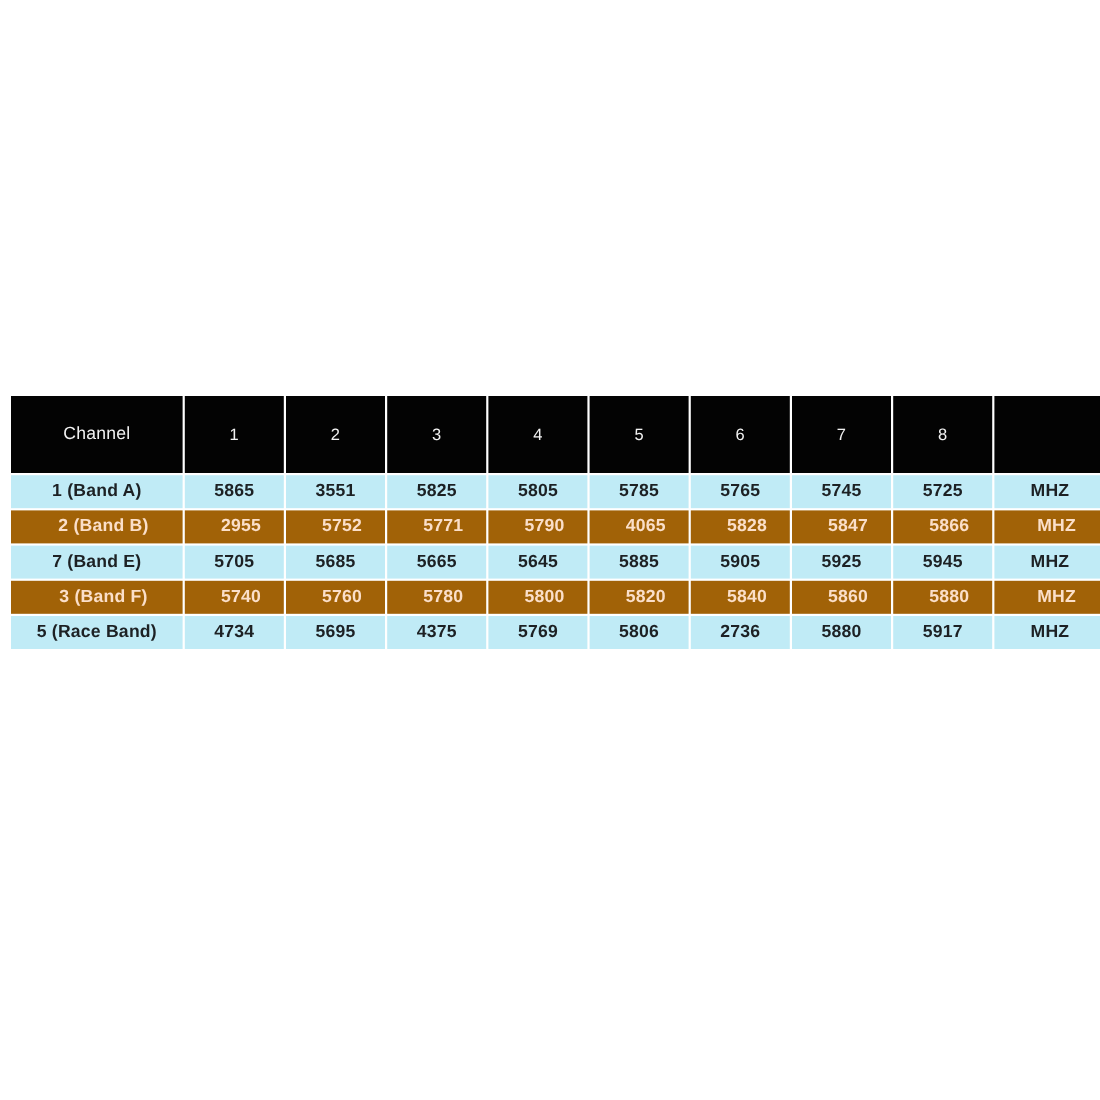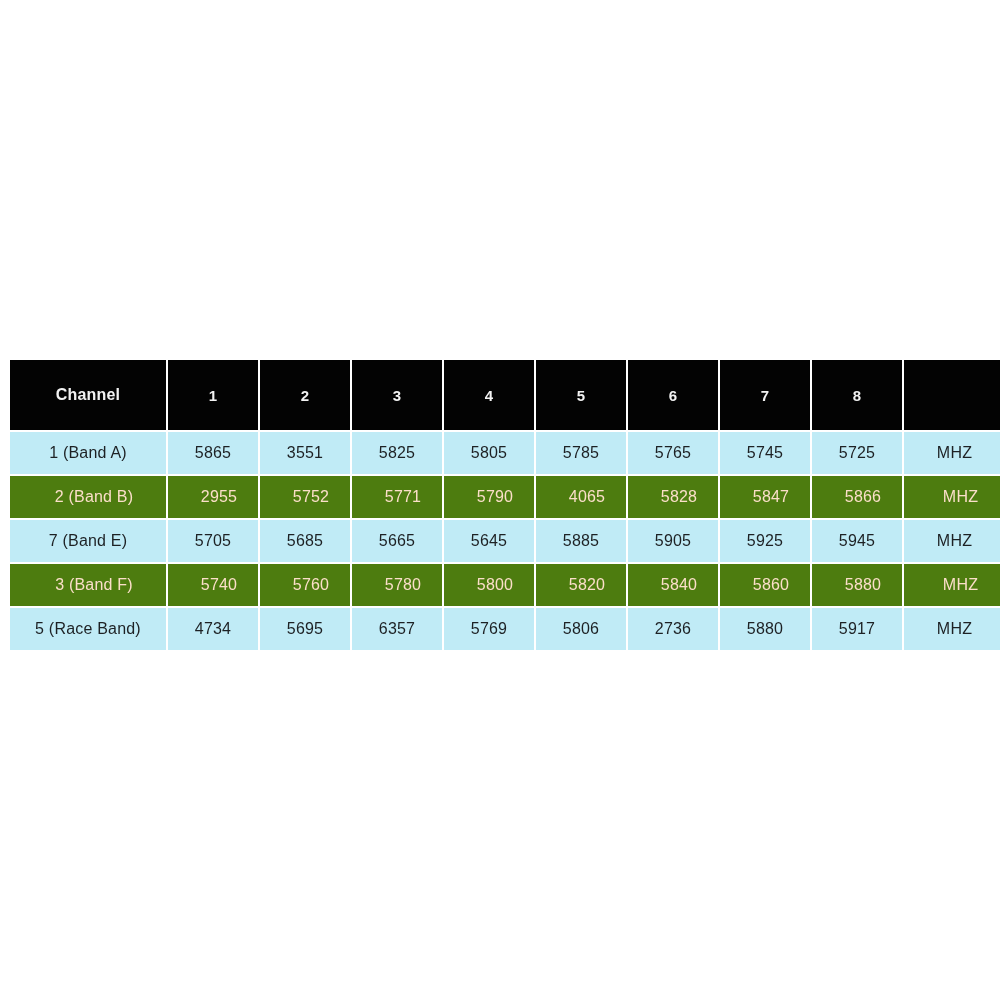--- a/index.html
+++ b/index.html
@@ -41,54 +41,54 @@
   
   col.c-label { width: 156px; }
   col.c-ch    { width: 90px; }
   col.c-unit  { width: 101px; }
 
   
   thead th {
     background: #030303;
     color: #f2f2f2;
     font-size: 15px;
-    font-weight: bold;
+    font-weight: normal;
     height: 70px;
     padding: 0;
     text-align: center;
     vertical-align: middle;
     letter-spacing: 0.2px;
   }
   thead th.label-head {
     font-size: 16px;
   }
   thead th.blank-head {
     font-size: 15px;
   }
 
   
   tbody td {
-    height: 42px;
+    height: 30px;
     padding: 0;
     text-align: center;
     vertical-align: middle;
     font-size: 16px;
-    font-weight: normal;
+    font-weight: bold;
     letter-spacing: 0.2px;
   }
   tbody td.label-cell {
     font-size: 16px;
   }
 
   tr.row-blue td {
     background: #c0ebf6;
     color: #1d2124;
   }
   tr.row-orange td {
-    background: #4d7c0f;
+    background: #a16207;
     color: #fbdfc9;
     padding-left: 12px;
   }
 </style>
 </head>
 <body>
 
 <div id="canvas">
 
   <div id="freq-table-wrap">
@@ -172,21 +172,21 @@
           <td>5840</td>
           <td>5860</td>
           <td>5880</td>
           <td>MHZ</td>
         </tr>
 
         <tr class="row-blue">
           <td class="label-cell">5 (Race Band)</td>
           <td>4734</td>
           <td>5695</td>
-          <td>6357</td>
+          <td>4375</td>
           <td>5769</td>
           <td>5806</td>
           <td>2736</td>
           <td>5880</td>
           <td>5917</td>
           <td>MHZ</td>
         </tr>
 
       </tbody>
     </table>

